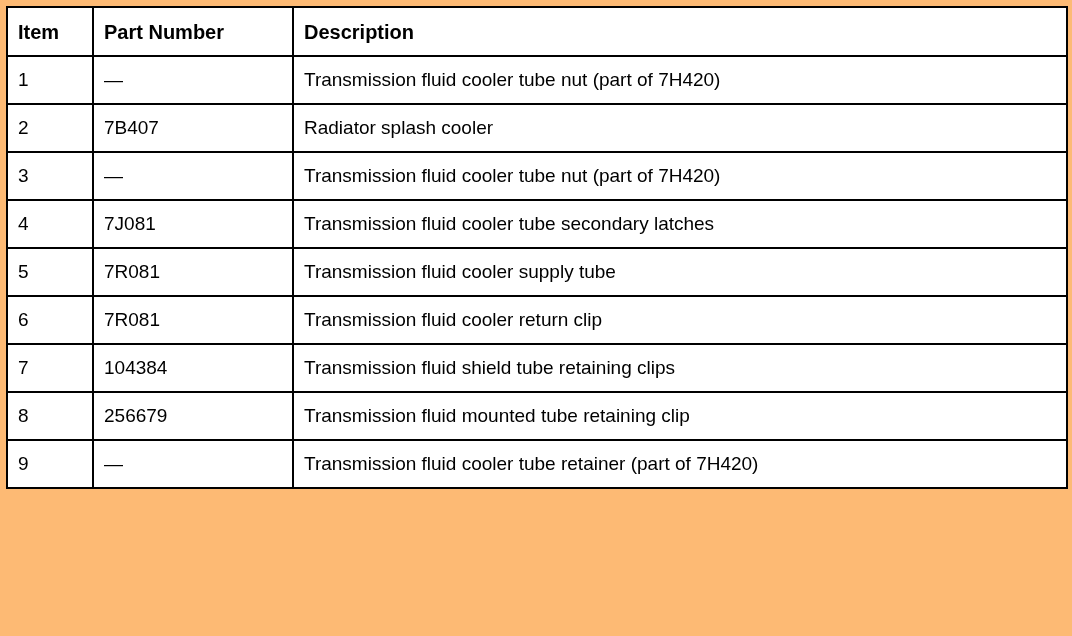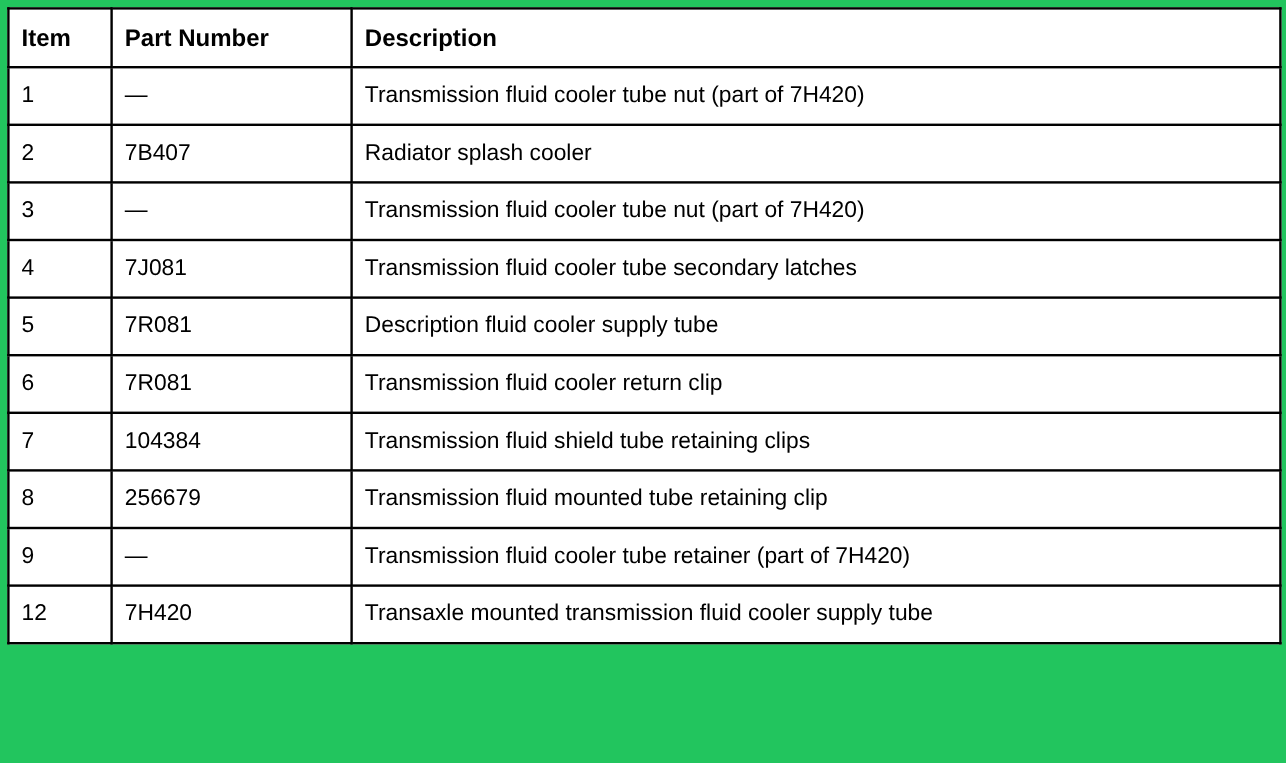--- a/index.html
+++ b/index.html
@@ -10,21 +10,21 @@
   body {
     width: 1072px;
     height: 636px;
     font-family: "Liberation Sans", sans-serif;
     overflow: hidden;
   }
   .sheet {
     position: relative;
     width: 1072px;
     height: 636px;
-    background: #22c55e;
+    background: #fdba74;
     box-sizing: border-box;
   }
   table.parts-table {
     position: absolute;
     left: 6px;
     top: 6px;
     width: 1060px;
     border-collapse: collapse;
     table-layout: fixed;
     background: #ffffff;
@@ -89,21 +89,21 @@
         <td>Transmission fluid cooler tube nut (part of 7H420)</td>
       </tr>
       <tr>
         <td>4</td>
         <td>7J081</td>
         <td>Transmission fluid cooler tube secondary latches</td>
       </tr>
       <tr>
         <td>5</td>
         <td>7R081</td>
-        <td>Description fluid cooler supply tube</td>
+        <td>Transmission fluid cooler supply tube</td>
       </tr>
       <tr>
         <td>6</td>
         <td>7R081</td>
         <td>Transmission fluid cooler return clip</td>
       </tr>
       <tr>
         <td>7</td>
         <td>104384</td>
         <td>Transmission fluid shield tube retaining clips</td>
@@ -111,20 +111,15 @@
       <tr>
         <td>8</td>
         <td>256679</td>
         <td>Transmission fluid mounted tube retaining clip</td>
       </tr>
       <tr>
         <td>9</td>
         <td>—</td>
         <td>Transmission fluid cooler tube retainer (part of 7H420)</td>
       </tr>
-      <tr>
-        <td>12</td>
-        <td>7H420</td>
-        <td>Transaxle mounted transmission fluid cooler supply tube</td>
-      </tr>
     </tbody>
   </table>
 </div>
 
 </body></html>

